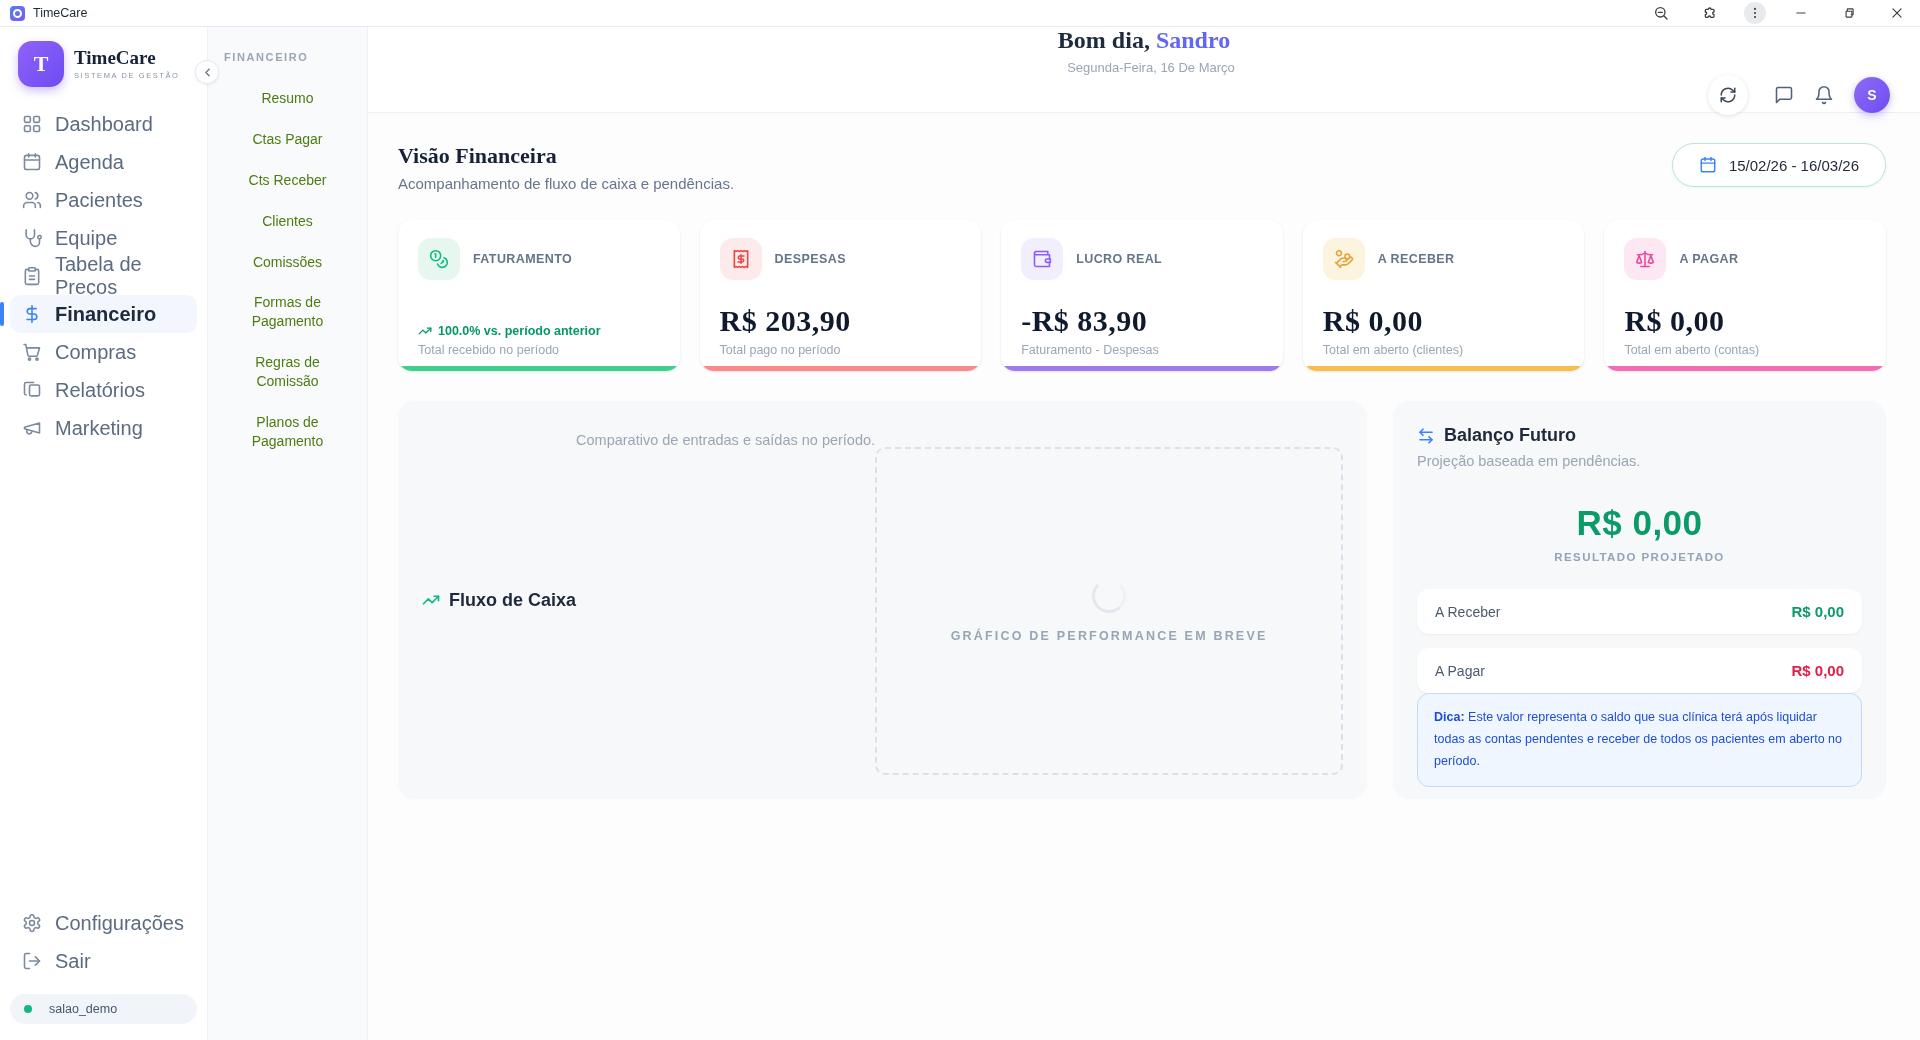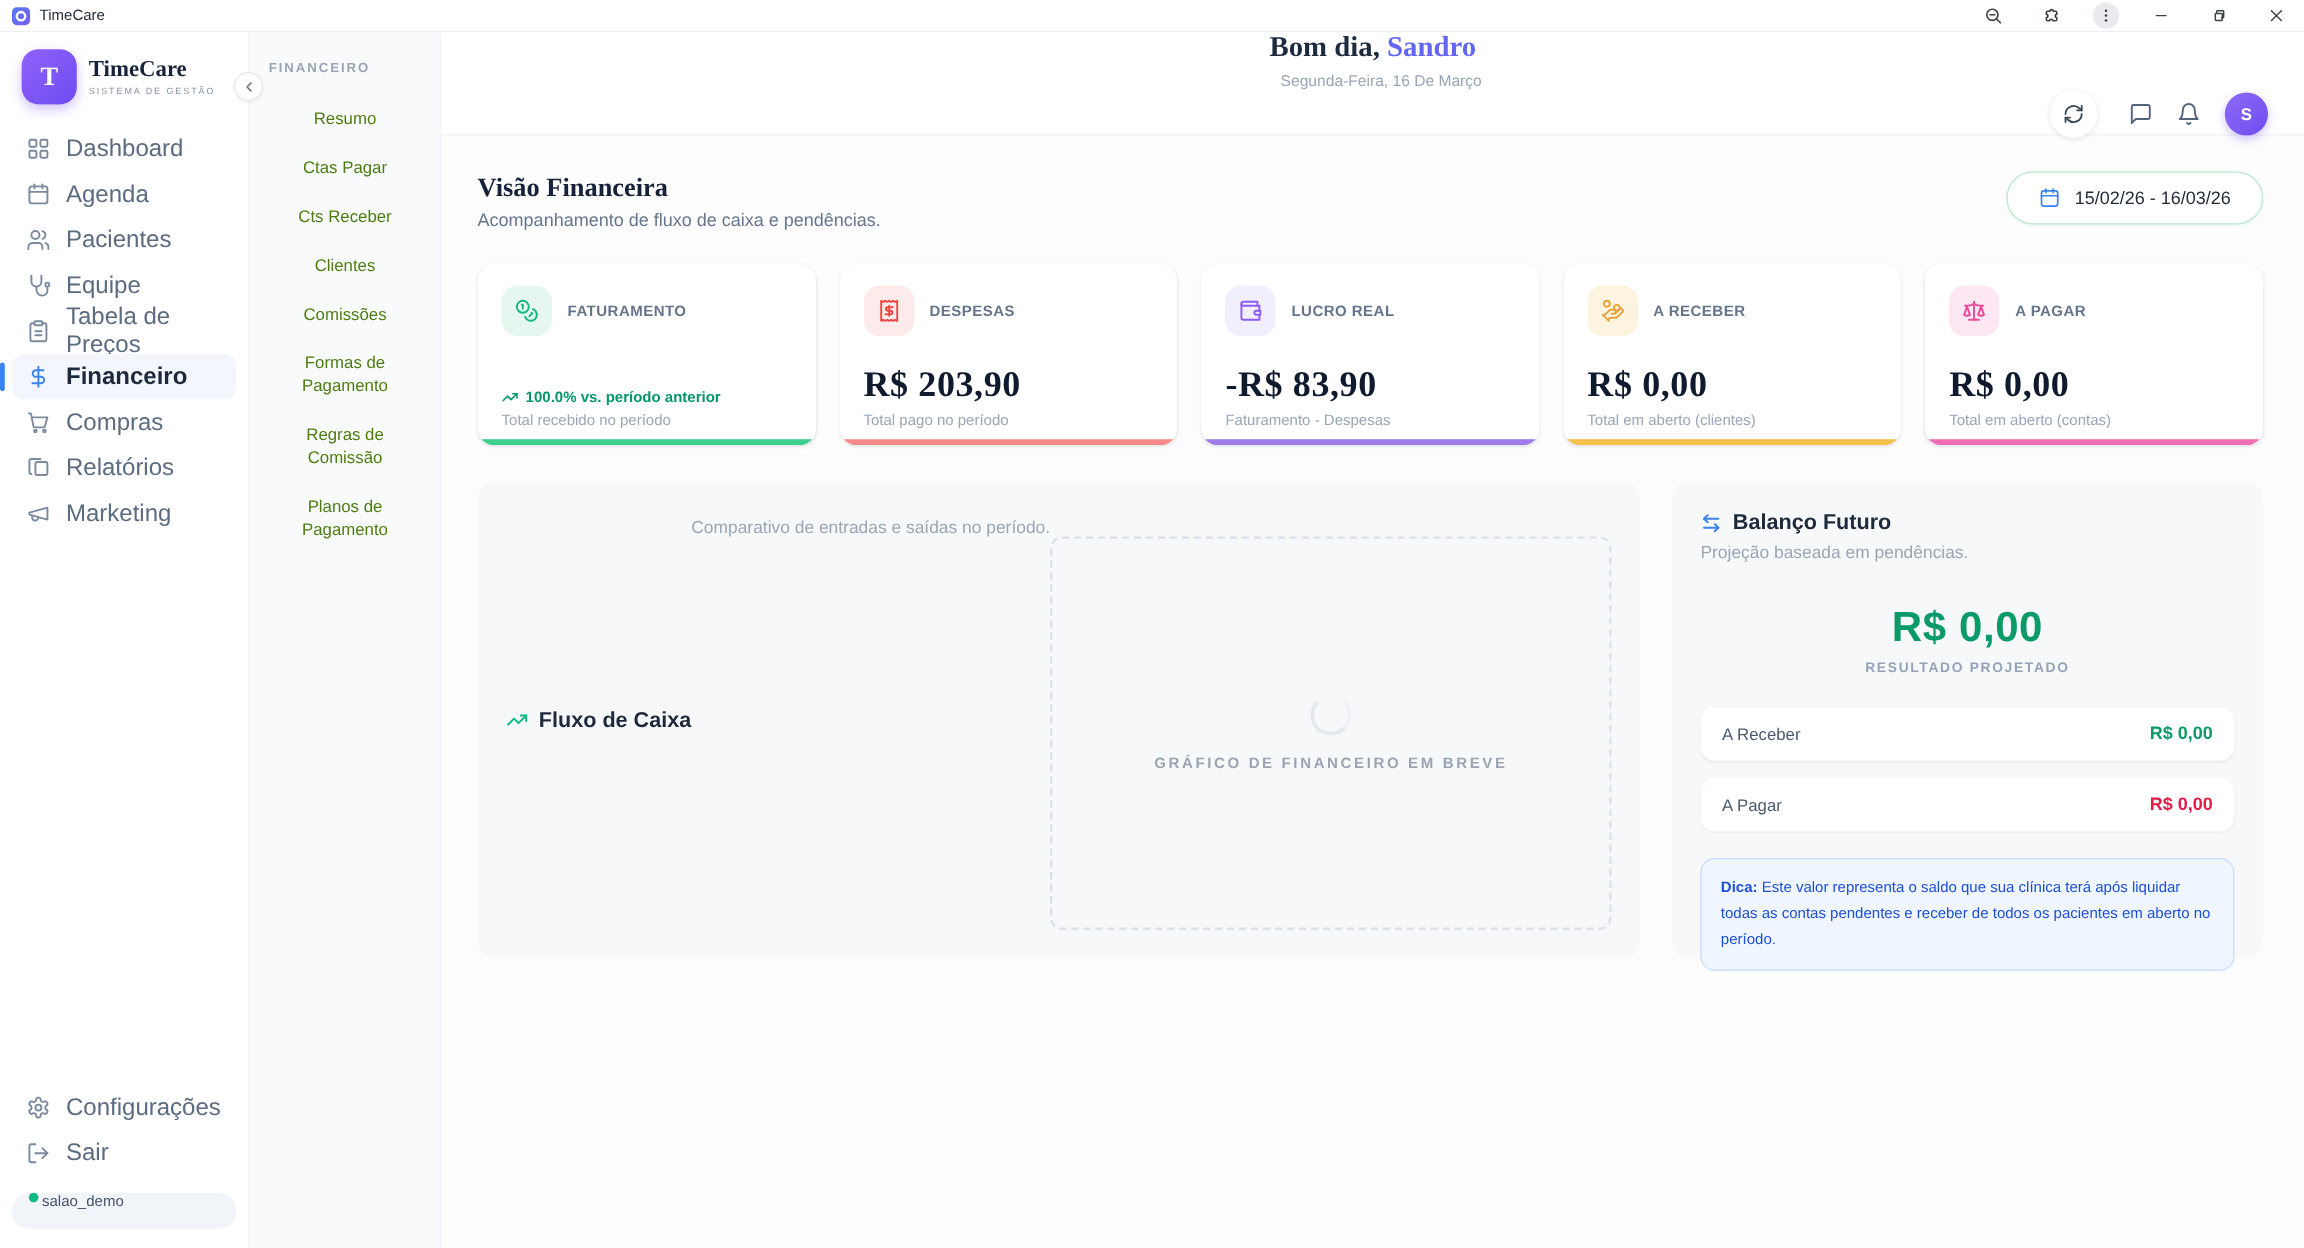--- a/index.html
+++ b/index.html
@@ -38,21 +38,21 @@
   .nav { display:flex; flex-direction:column; }
   .nav-item { display:flex; align-items:center; gap:13px; height:38px; padding:0 12px;
     border-radius:10px; color:#5b6b80; font-size:20px; position:relative; }
   .nav-item .nicon { display:flex; color:#7b8a9e; }
   .nav-item.active { background:#f3f7fd; color:#1e293b; font-weight:bold; }
   .nav-item.active .nicon { color:#3b82f6; }
   .nav-item.active::before { content:""; position:absolute; left:-10px; top:7px; bottom:7px;
     width:4px; border-radius:4px; background:#3b82f6; }
   .side-footer { margin-top:auto; display:flex; flex-direction:column; }
   .workspace-pill { margin-top:14px; background:#f1f5f9; border-radius:999px; height:30px;
-    display:flex; gap:3px; padding:0 14px; font-size:12.5px; color:#46556a; }
+    display:flex; align-items:center; gap:17px; padding:0 14px; font-size:12.5px; color:#46556a; }
   .dot-green { width:8px; height:8px; border-radius:50%; background:#10b981; }
 
   
   .subsidebar { width:160px; background:#f8fafc; border-right:1px solid #edf0f5;
     padding:24px 16px; }
   .subsidebar .sub-title { font-size:11px; font-weight:bold; letter-spacing:1.6px; color:#9aa6b6; margin-bottom:26px; }
   .sub-item { font-size:14px; color:#4d7c0f; margin-bottom:22px; line-height:1.35;text-align:center; }
 
   
   .main { flex:1; display:flex; flex-direction:column; background:#fdfdfe; }
@@ -113,21 +113,21 @@
   .placeholder-text { font-size:12.5px; letter-spacing:2.2px; color:#9aa4b2; font-weight:bold; }
 
   .balance-center { text-align:center; margin-top:34px; }
   .balance-value { font-size:35px; font-weight:bold; color:#0b9b68; letter-spacing:.5px; }
   .balance-label { font-size:11.5px; font-weight:bold; letter-spacing:1.4px; color:#94a3b8; margin-top:8px; }
   .balance-rows { margin-top:26px; display:flex; flex-direction:column; gap:14px; }
   .balance-row { background:#fff; border-radius:12px; height:45px; display:flex; align-items:center;
     padding:0 18px; box-shadow:0 1px 2px rgba(16,24,40,.05); font-size:14px; color:#4b5a6e; }
   .balance-row .amt { margin-left:auto; font-size:15px; font-weight:bold; }
   .amt-green { color:#0b9b68; } .amt-red { color:#e11d48; }
-  .tip-box { margin-top:22px; background:#eff6ff; border:1px solid #c3dafe; border-radius:12px;
+  .tip-box { background:#eff6ff; border:1px solid #c3dafe; border-radius:12px;
     padding:13px 16px; font-size:12.5px; color:#1d4ed8; line-height:1.75; }
   .tip-box b { font-weight:bold; }
 
   svg { display:block; }
 </style>
 </head>
 <body>
 
 <div class="titlebar">
   <div class="appicon"></div>
@@ -481,21 +481,21 @@
               <svg width="18" height="18" viewBox="0 0 24 24" fill="none" stroke="currentColor" stroke-width="2.2" stroke-linecap="round" stroke-linejoin="round">
                   <polyline points="22 7 13.5 15.5 8.5 10.5 2 17"></polyline>
                   <polyline points="16 7 22 7 22 13"></polyline>
                 </svg>
             </span>
             <span>Fluxo de Caixa</span>
           </div>
           <div class="panel-sub">Comparativo de entradas e saídas no período.</div>
           <div class="chart-placeholder">
             <div class="spinner"></div>
-            <div class="placeholder-text">GRÁFICO DE FINANCEIRO EM BREVE</div>
+            <div class="placeholder-text">GRÁFICO DE PERFORMANCE EM BREVE</div>
           </div>
         </div>
 
         <div class="panel panel-balance">
           <div class="panel-title-row">
             <span style="color:#3b82f6; display:flex;">
               <svg width="18" height="18" viewBox="0 0 24 24" fill="none" stroke="currentColor" stroke-width="2.2" stroke-linecap="round" stroke-linejoin="round">
                   <path d="M8 3 4 7l4 4"></path>
                   <path d="M4 7h16"></path>
                   <path d="m16 21 4-4-4-4"></path>

